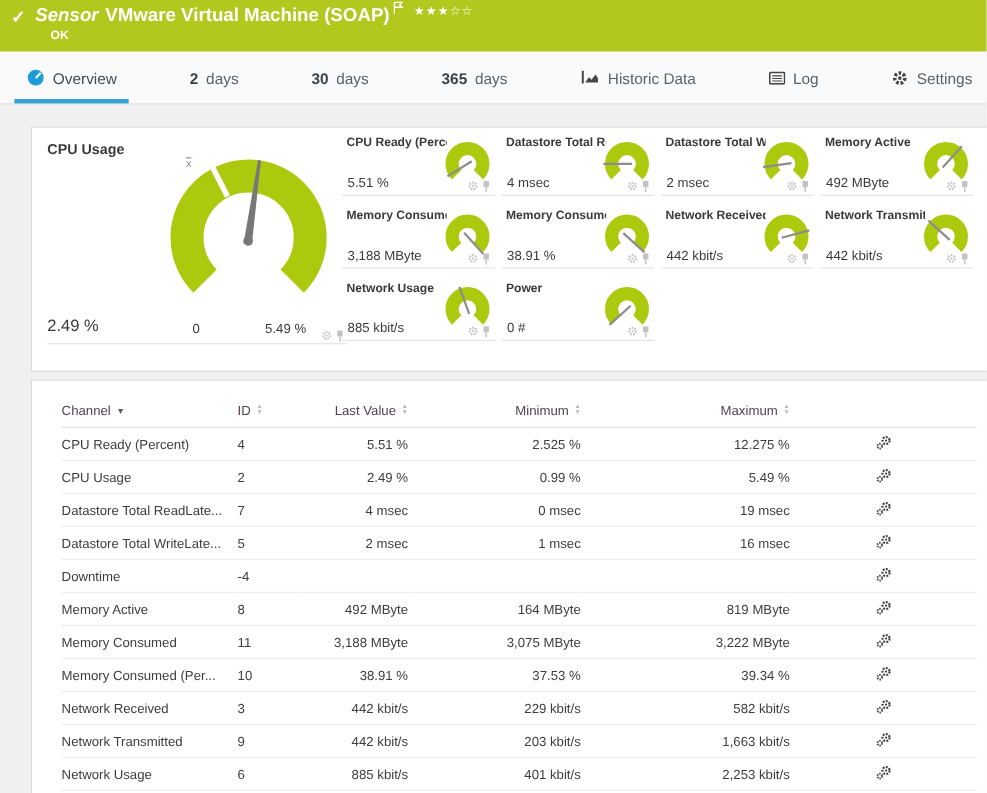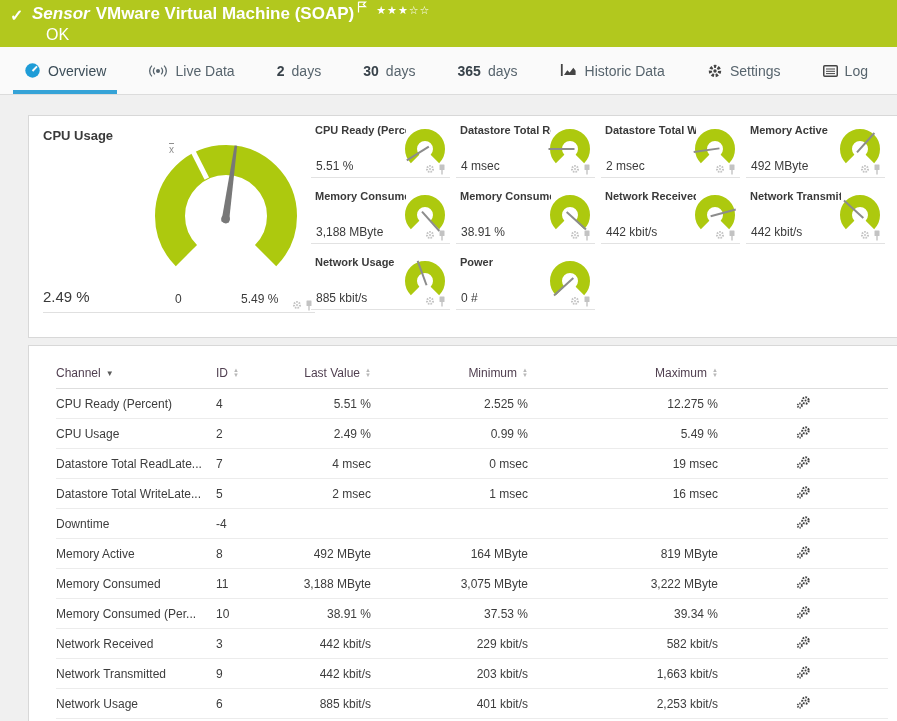--- a/index.html
+++ b/index.html
@@ -10,25 +10,25 @@
   }
   
   #topbar { position:absolute; left:0; top:0; width:897px; height:47px;
             background:#b2c81e; color:#fff; }
   .tb-check { position:absolute; left:10px; top:6px; font-size:16px; font-weight:bold; }
   .tb-line1 { position:absolute; left:32px; top:4px; font-size:17px; white-space:nowrap; }
   .tb-kind { font-style:italic; font-weight:600; margin-right:6px; }
   .tb-name { font-weight:700;text-align:center; }
   .tb-flag { position:relative; top:-6px; left:3px; display:inline-block; }
   .tb-stars { position:relative; top:-5px; left:12px; font-size:11px; letter-spacing:1px; }
-  .tb-status { position:absolute; left:46px; top:26px; font-size:16px; font-weight:400; }
+  .tb-status { position:absolute; left:46px; top:26px; font-size:11px; font-weight:700; }
   
   #tabbar { position:absolute; left:0; top:47px; width:897px; height:48px;
             background:#fafafa; border-bottom:1px solid #dcdcdc;
-            display:flex; justify-content:space-between; padding:0 18px 0 13px; }
+            display:flex; justify-content:space-between; padding:0 2px 0 13px; }
   .tab { height:100%; display:flex; align-items:center; gap:7px; padding:0 11px;
          font-size:14px; color:#57646d; cursor:pointer; white-space:nowrap; }
   .tab .num { font-weight:700; color:#38424a; }
   .tab.active { border-bottom:4px solid #35a3d7; padding-top:4px; color:#3d4e59; }
   .tab svg { flex:0 0 auto; }
   
   .card { position:absolute; left:28px; width:884px; background:#fff;
           border:1px solid #d8d8d8; }
   #gauges-card { top:115px; height:223px; padding:8px 0 0 12px; }
   #table-card  { top:345px; height:400px; padding:14px 0 0 27px; }
@@ -85,58 +85,51 @@
 
 <div id="tabbar">
   <div class="tab active">
     <svg width="17" height="17" viewBox="0 0 17 17">
         <circle cx="8.5" cy="8.5" r="7.2" fill="#1e9cd7"></circle>
         <line x1="8.5" y1="9" x2="13" y2="4.4" stroke="#fafafa" stroke-width="2"></line>
       </svg>
     <span>Overview</span>
   </div>
   <div class="tab">
-    <svg width="20" height="14" viewBox="0 0 20 14">
-        <circle cx="10" cy="7" r="2" fill="#57646d"></circle>
-        <path d="M6.8 3.6 A4.8 4.8 0 0 0 6.8 10.4 M3.9 1.6 A7.6 7.6 0 0 0 3.9 12.4 M13.2 3.6 A4.8 4.8 0 0 1 13.2 10.4 M16.1 1.6 A7.6 7.6 0 0 1 16.1 12.4" fill="none" stroke="#57646d" stroke-width="1.3"></path>
-      </svg>
-    <span>Live Data</span>
-  </div>
-  <div class="tab">
     <span class="num">2</span>
     <span>days</span>
   </div>
   <div class="tab">
     <span class="num">30</span>
     <span>days</span>
   </div>
   <div class="tab">
     <span class="num">365</span>
     <span>days</span>
   </div>
   <div class="tab">
     <svg width="18" height="13" viewBox="0 0 18 13">
         <path d="M1.8 0 V12" stroke="#454545" stroke-width="1.8" fill="none"></path>
         <path d="M4 11 L7.3 6.2 L9.7 8.6 L13.3 3.8 L15.6 6.8 V11 Z" fill="#454545"></path>
       </svg>
     <span>Historic Data</span>
   </div>
   <div class="tab">
+    <svg width="15" height="12" viewBox="0 0 15 12">
+        <rect x="0.75" y="0.75" width="13.5" height="10.5" rx="1" fill="none" stroke="#454545" stroke-width="1.5"></rect>
+        <path d="M3 4 H12 M3 6.3 H12 M3 8.6 H12" stroke="#454545" stroke-width="1"></path>
+      </svg>
+    <span>Log</span>
+  </div>
+  <div class="tab">
     <svg width="16" height="16" viewBox="0 0 16 16">
         <circle cx="8" cy="8" r="4.6" fill="none" stroke="#454545" stroke-width="3.2" stroke-dasharray="2.4,1.6"></circle>
         <circle cx="8" cy="8" r="1.7" fill="#454545"></circle>
       </svg>
     <span>Settings</span>
-  </div>
-  <div class="tab">
-    <svg width="15" height="12" viewBox="0 0 15 12">
-        <rect x="0.75" y="0.75" width="13.5" height="10.5" rx="1" fill="none" stroke="#454545" stroke-width="1.5"></rect>
-        <path d="M3 4 H12 M3 6.3 H12 M3 8.6 H12" stroke="#454545" stroke-width="1"></path>
-      </svg>
-    <span>Log</span>
   </div>
 </div>
 
 <div id="gauges-card" class="card">
 
   <div id="big-zone">
     <div class="bz-title">CPU Usage</div>
     <svg id="big-gauge-svg" width="170" height="152" viewBox="0 0 170 152">
       <path d="M45.4 117.6 A56 56 0 1 1 124.6 117.6" fill="none" stroke="#adc90e" stroke-width="30"></path>
       <g transform="rotate(-27 85 78)">

